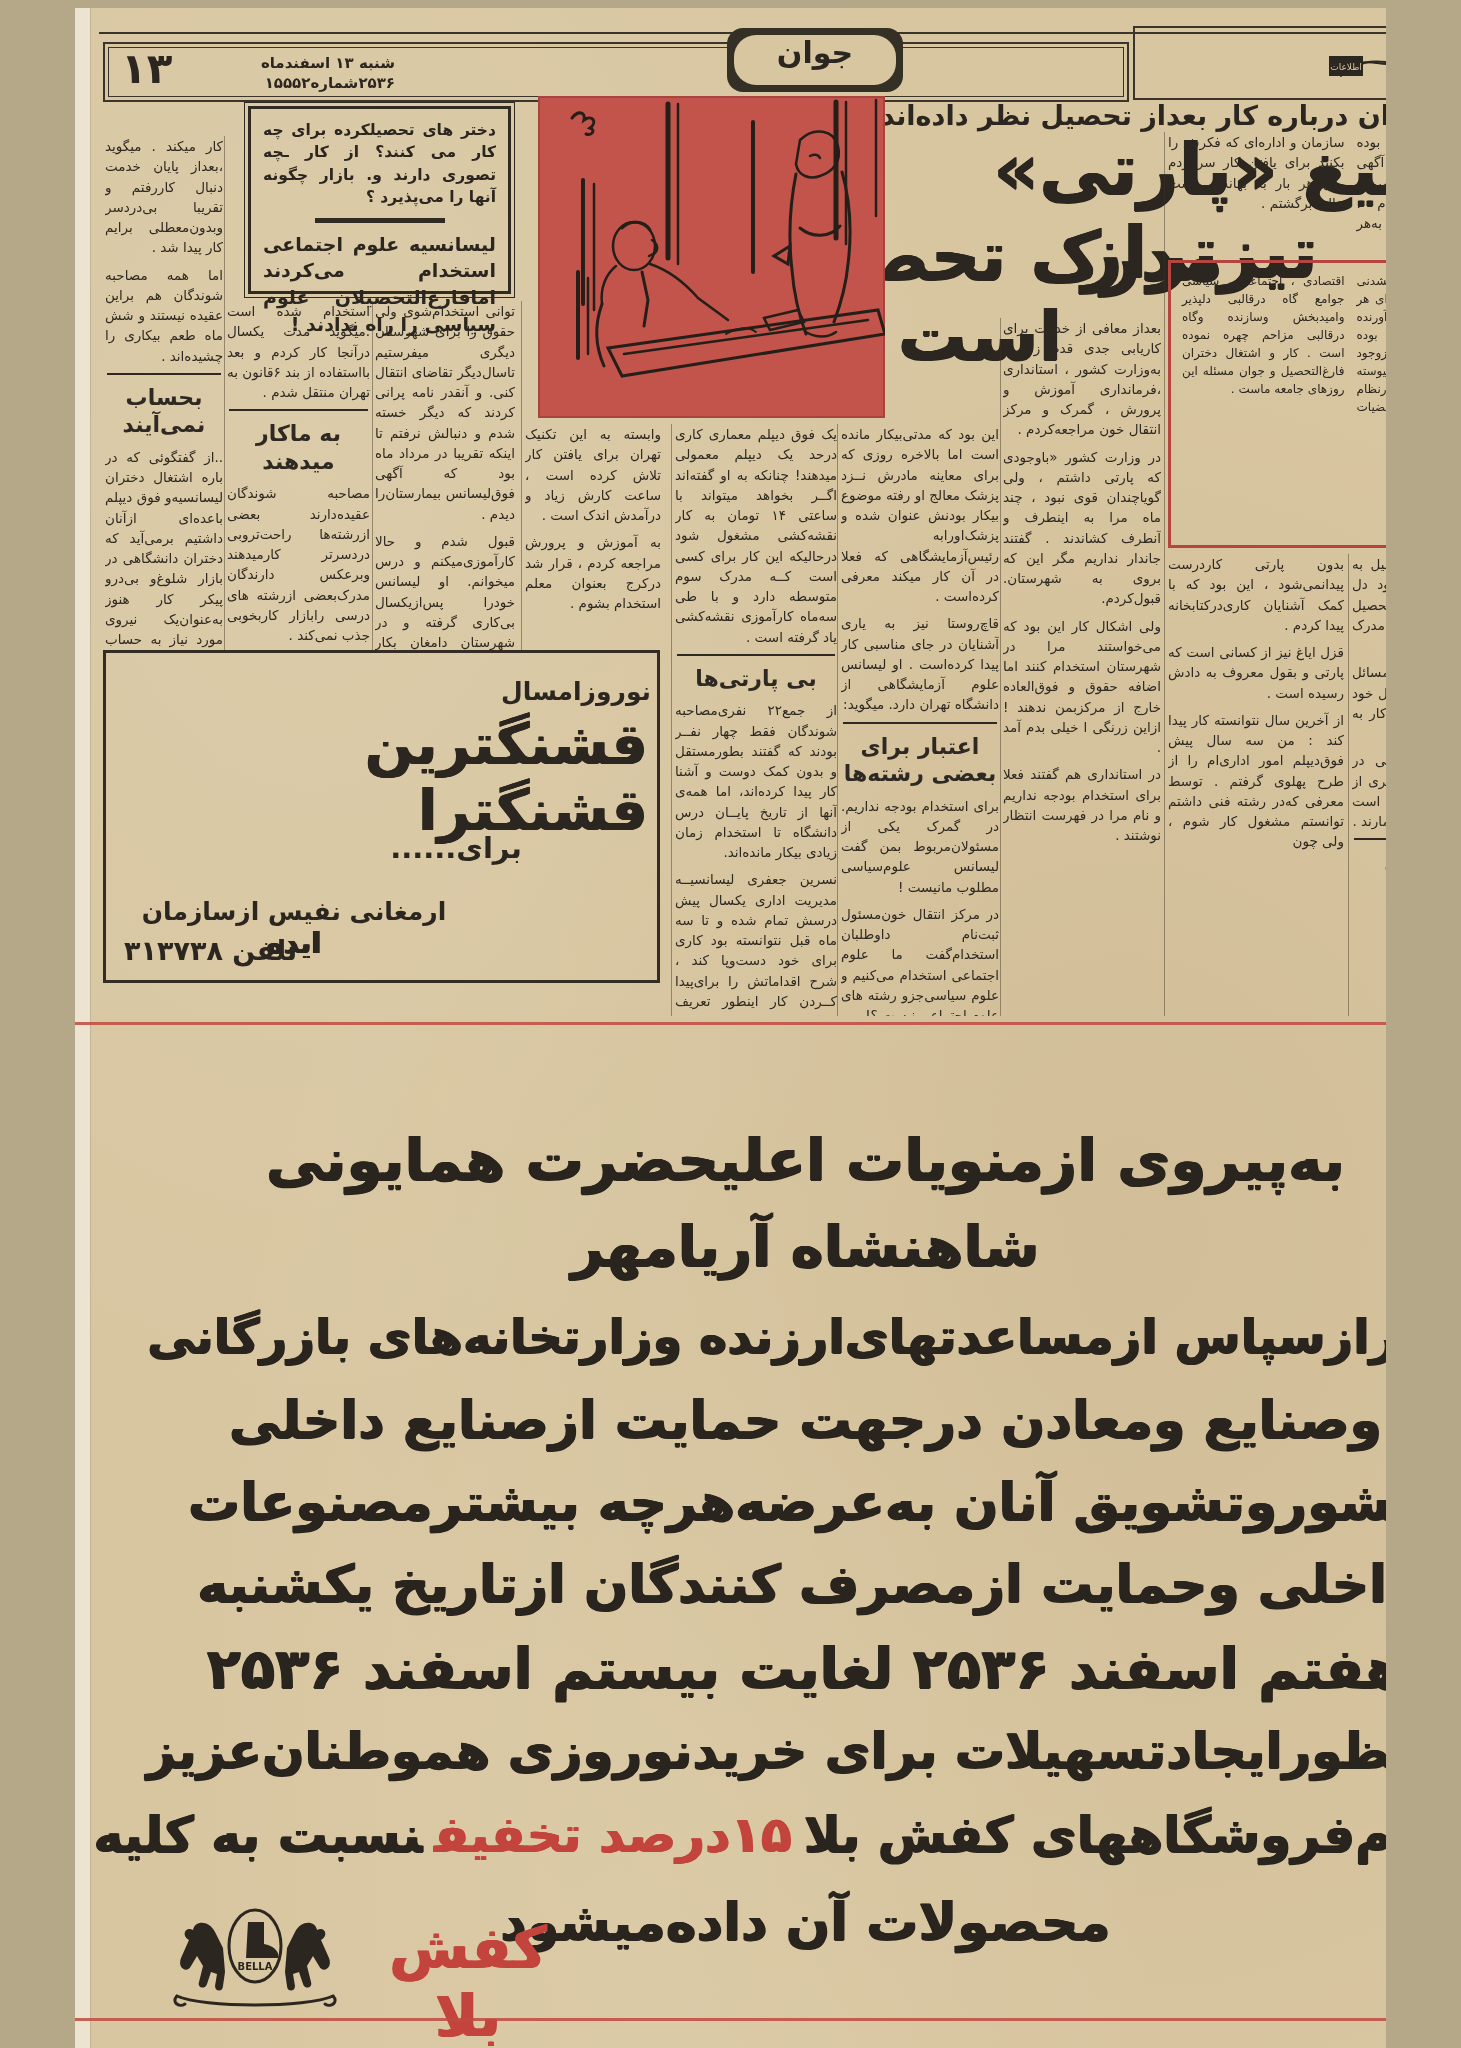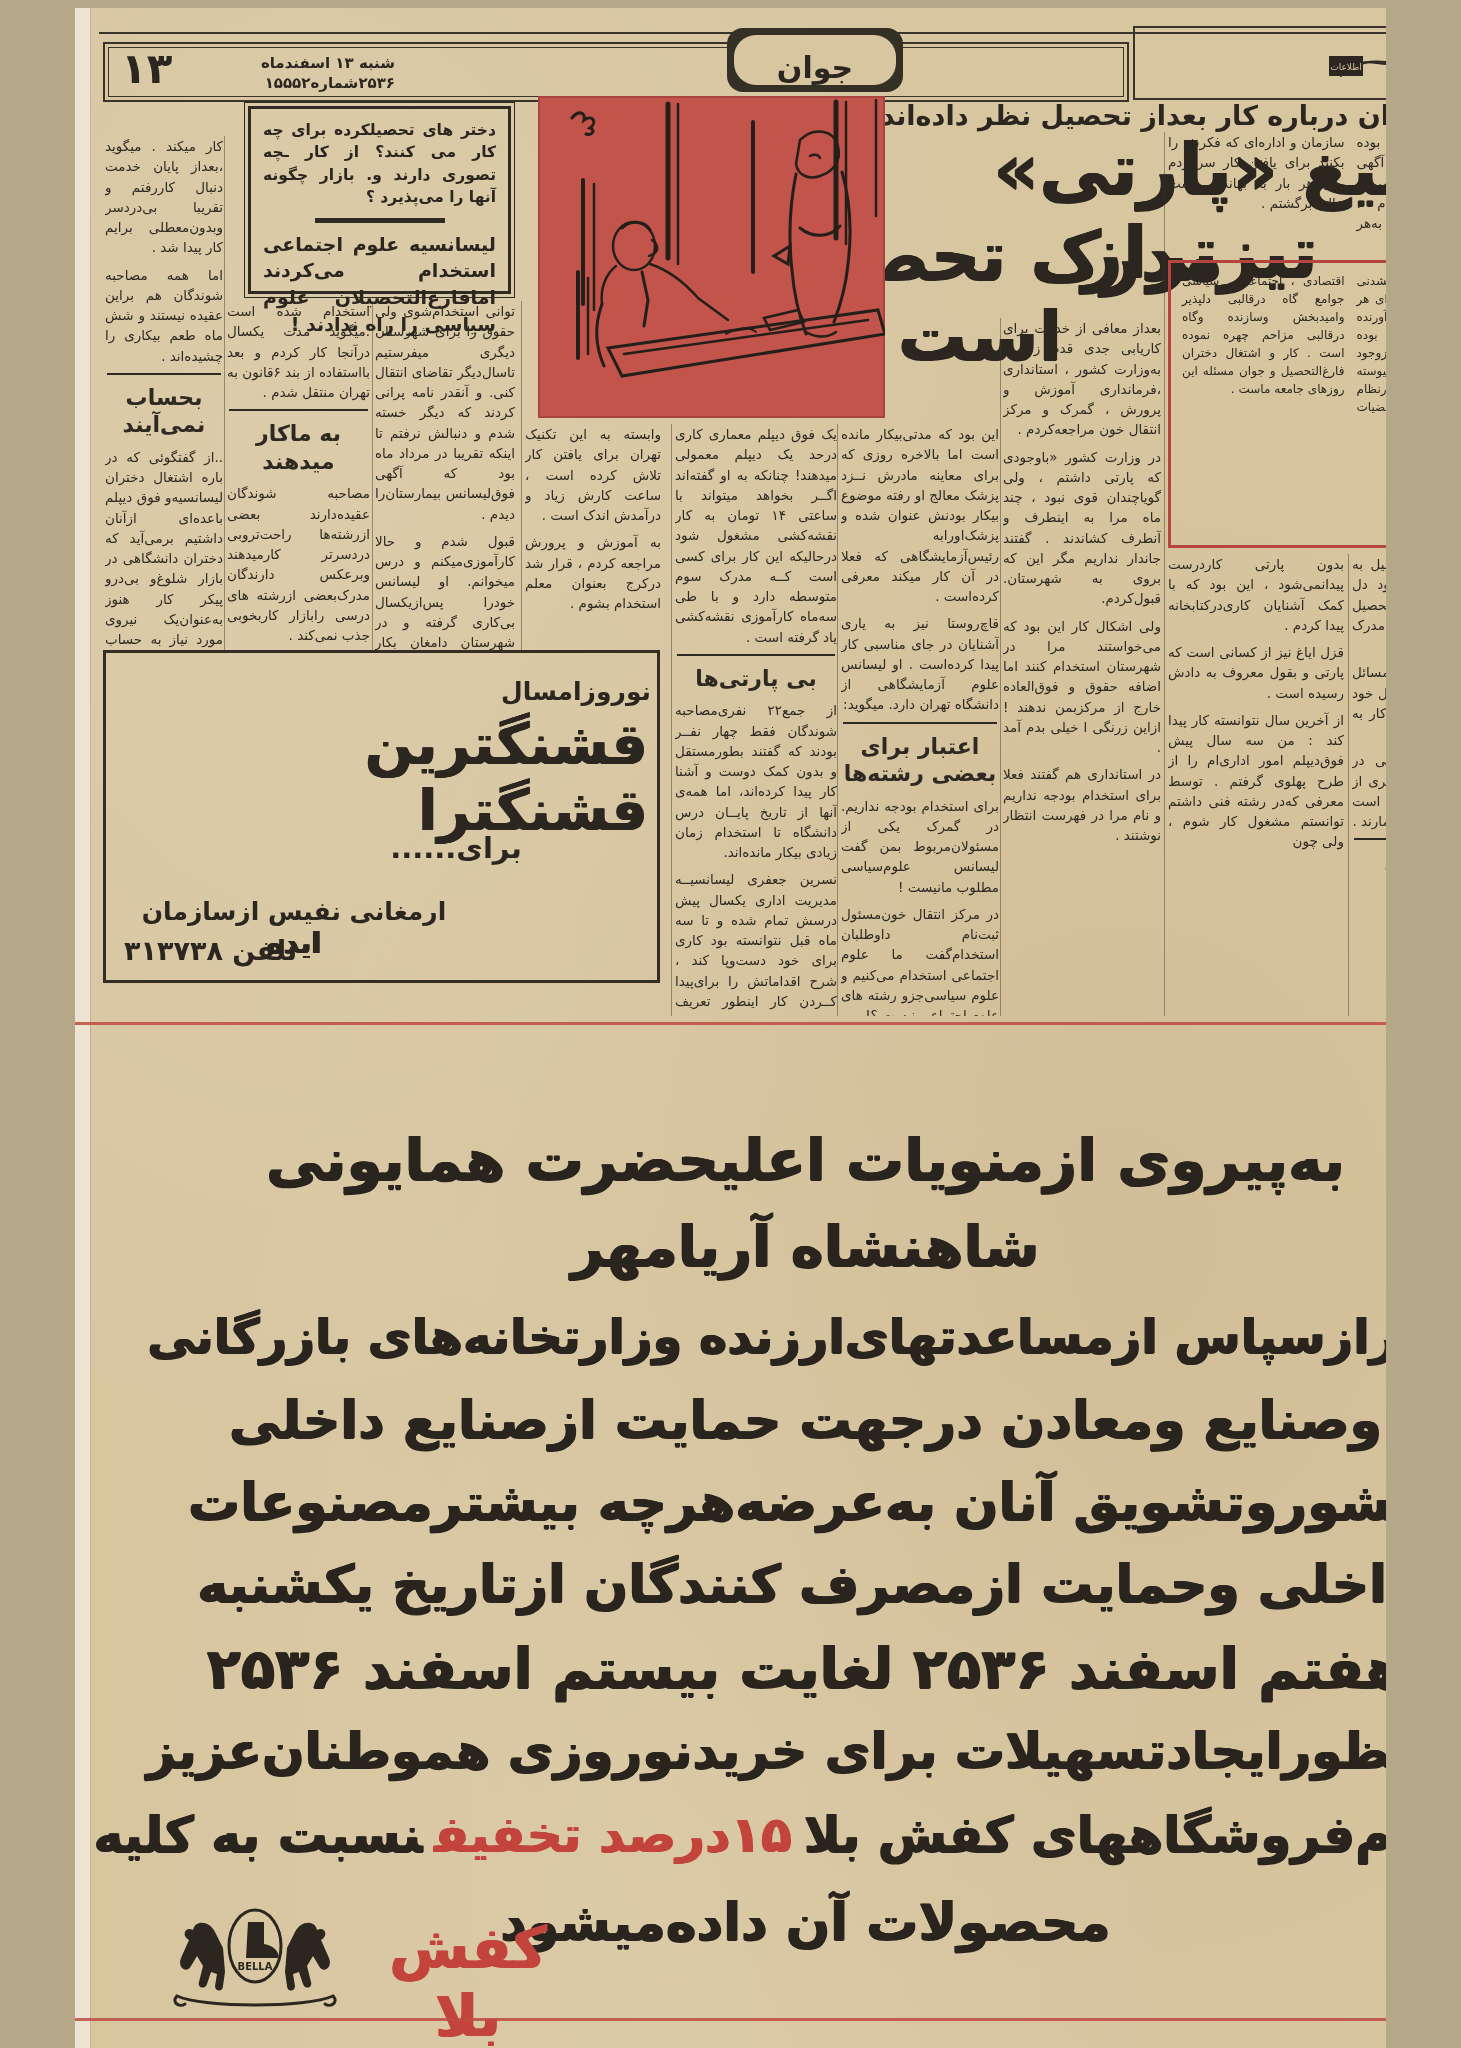--- a/index.html
+++ b/index.html
@@ -13,21 +13,21 @@
     font-family:"DejaVu Sans", sans-serif;color:#2b261f;padding-left:15px;
   }
   .abs{position:absolute;}
   .edge-left{left:0;top:0;width:15px;height:2048px;background:#ece4d0;border-right:1px solid #c3b494;}
   .rule-top{left:24px;top:24px;width:1414px;height:2px;background:#3a342a;}
   
   .header-box{left:28px;top:34px;width:1022px;height:56px;border:2px solid #3a342a;box-shadow:inset 0 0 0 3px #d8c6a1, inset 0 0 0 4px #3a342a;}
   .pagenum{left:16px;top:0px;font-size:42px;font-weight:bold;}
   .dateblock{left:90px;top:9px;width:200px;text-align:right;font-size:15px;line-height:1.35;font-weight:bold;direction:rtl;}
   .javan-badge{left:652px;top:20px;width:176px;height:64px;background:#343026;border-radius:16px;}
-  .javan-inner{position:absolute;left:7px;top:7px;right:7px;bottom:7px;background:#d8c6a1;border-radius:22px;display:flex;align-items:flex-end;justify-content:center;}
+  .javan-inner{position:absolute;left:7px;top:7px;right:7px;bottom:7px;background:#d8c6a1;border-radius:22px;display:flex;align-items:flex-start;justify-content:center;}
   .javan-label{font-size:30px;font-weight:bold;}
   .masthead-box{left:1058px;top:18px;width:380px;height:70px;border:2px solid #3a342a;}
   .masthead-art{position:absolute;right:4px;top:2px;}
   
   .kicker{left:705px;top:92px;width:750px;text-align:right;font-size:27px;font-weight:bold;direction:rtl;}
   .hl{font-weight:bold;text-align:center;direction:rtl;letter-spacing:0;text-shadow:.7px 0 currentColor,-.7px 0 currentColor,0 .5px currentColor;}
   .hl1{left:795px;top:120px;width:660px;font-size:71px;}
   .hl2{left:650px;top:208px;width:510px;font-size:69px;}
   
   .inset-box{left:173px;top:98px;width:263px;height:188px;border:3px solid #2f2a22;outline:1px solid #2f2a22;outline-offset:3px;padding:10px 12px;box-sizing:border-box;direction:rtl;}

